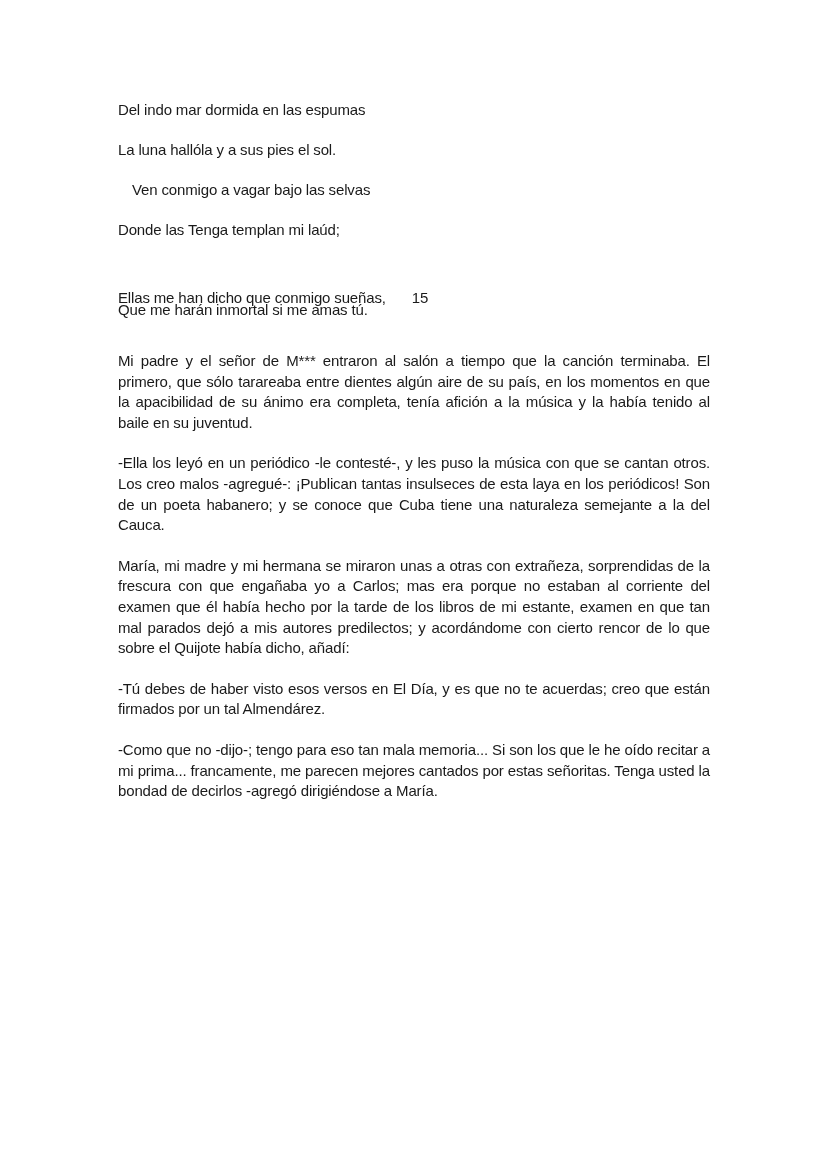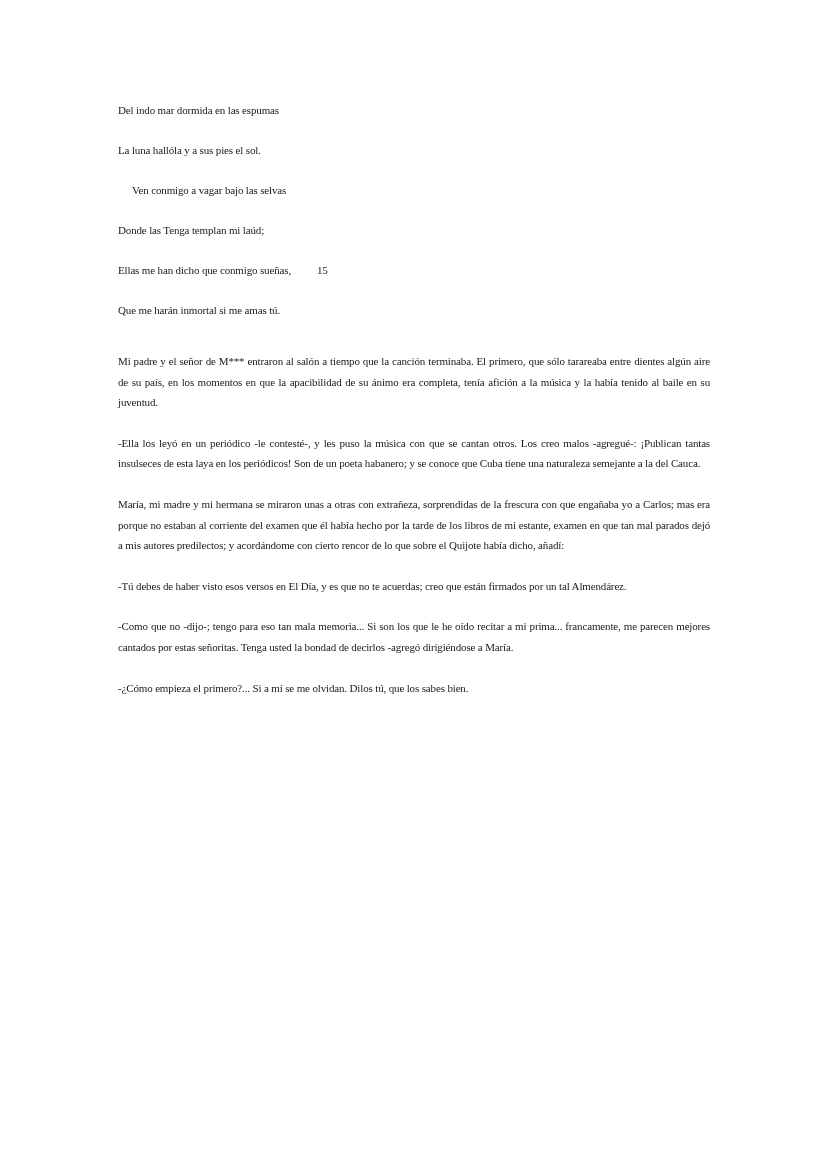--- a/index.html
+++ b/index.html
@@ -1,23 +1,23 @@
 <!DOCTYPE html>
 <html><head>
 <meta charset="utf-8">
 <style>
   html, body { margin: 0; padding: 0; background: #ffffff; }
   body { width: 828px; height: 1171px; position: relative; overflow: hidden; }
   .page {
     position: absolute; left: 118px; top: 99px; width: 592px;
-    font-family: Liberation Serif, serif;
-    font-size: 11px; color: #1a1a1a; letter-spacing: -0.15px;
+    font-family: Liberation Sans, sans-serif;
+    font-size: 15px; color: #1a1a1a; letter-spacing: -0.15px;
   }
   .verse { height: 40px; line-height: 22px; white-space: pre; margin: 0; }
-  .verse .num { display: inline-block; margin-left: 26px; }
+  .verse .num { display: inline-block; margin-left: 26px; margin-top: 28px; }
   .indent { padding-left: 14px; }
   .para {
     margin: 0 0 20px 0; line-height: 20.6px; text-align: justify;
     text-align-last: left; hyphens: none;
   }
   .first-para { margin-top: 12px; }
 </style>
 </head>
 <body>
 
@@ -30,15 +30,14 @@
     <p class="verse"><span>Ellas me han dicho que conmigo sueñas,</span><span class="num">15</span></p>
     <p class="verse"><span>Que me harán inmortal si me amas tú.</span></p>
   </div>
 
   <div>
     <p class="para first-para">Mi padre y el señor de M*** entraron al salón a tiempo que la canción terminaba. El primero, que sólo tarareaba entre dientes algún aire de su país, en los momentos en que la apacibilidad de su ánimo era completa, tenía afición a la música y la había tenido al baile en su juventud.</p>
     <p class="para">-Ella los leyó en un periódico -le contesté-, y les puso la música con que se cantan otros. Los creo malos -agregué-: ¡Publican tantas insulseces de esta laya en los periódicos! Son de un poeta habanero; y se conoce que Cuba tiene una naturaleza semejante a la del Cauca.</p>
     <p class="para">María, mi madre y mi hermana se miraron unas a otras con extrañeza, sorprendidas de la frescura con que engañaba yo a Carlos; mas era porque no estaban al corriente del examen que él había hecho por la tarde de los libros de mi estante, examen en que tan mal parados dejó a mis autores predilectos; y acordándome con cierto rencor de lo que sobre el Quijote había dicho, añadí:</p>
     <p class="para">-Tú debes de haber visto esos versos en El Día, y es que no te acuerdas; creo que están firmados por un tal Almendárez.</p>
     <p class="para">-Como que no -dijo-; tengo para eso tan mala memoria... Si son los que le he oído recitar a mi prima... francamente, me parecen mejores cantados por estas señoritas. Tenga usted la bondad de decirlos -agregó dirigiéndose a María.</p>
-    <p class="para">-¿Cómo empieza el primero?... Si a mí se me olvidan. Dilos tú, que los sabes bien.</p>
   </div>
 </div>
 
 </body></html>

